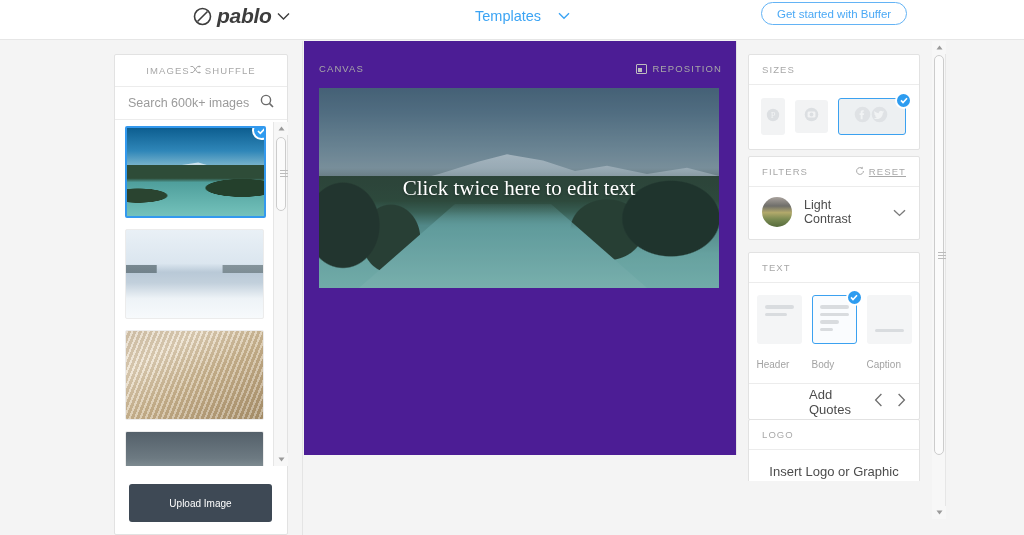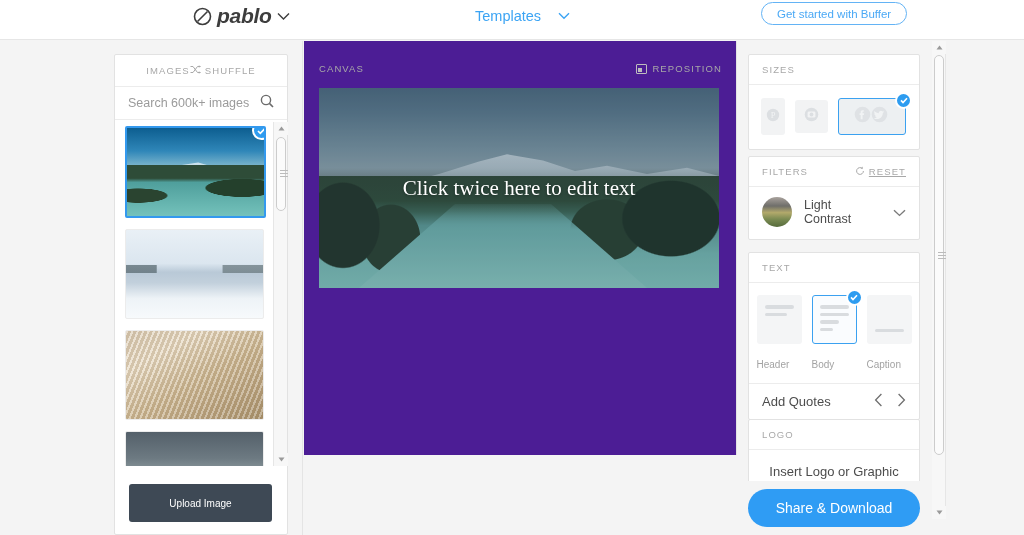--- a/index.html
+++ b/index.html
@@ -321,21 +321,21 @@
   .text-lbl {
     text-align: left; font-size: 10px; color: #a3a3a3;
     margin-top: 15px;
   }
   .quotes-row {
     border-top: 1px solid #ececec;
     margin-top: 9px; padding: 0 13px;
     height: 36px;
     display: flex; align-items: center; justify-content: space-between;
   }
-  .quotes-lbl { font-size: 13px; color: #4c4c4c; }
+  .quotes-lbl { font-size: 13px; color: #4c4c4c; margin-left: 47px; }
   .quotes-navs { display: flex; gap: 14px; }
   .qnav { cursor: pointer; }
 
   
   .logo-card-body {
     padding: 14px 13px 0 13px;
     font-size: 13px; color: #4c4c4c; text-align: center;
   }
 
   .share-btn {
@@ -602,14 +602,13 @@
     <div class="sb-thumb" style="top:14px; height:400px;">
       <span class="sb-grip" style="top:196px;"></span>
     </div>
     <div class="sb-arrow bot">
       <svg width="7" height="5" viewBox="0 0 7 5">
           <path d="M3.5 4.4 L0.5 0.6 L6.5 0.6 Z" fill="#9a9a9a"></path>
         </svg>
     </div>
   </div>
 
-  <button class="share-btn">Share &amp; Download</button>
 </div>
 
 </body></html>

